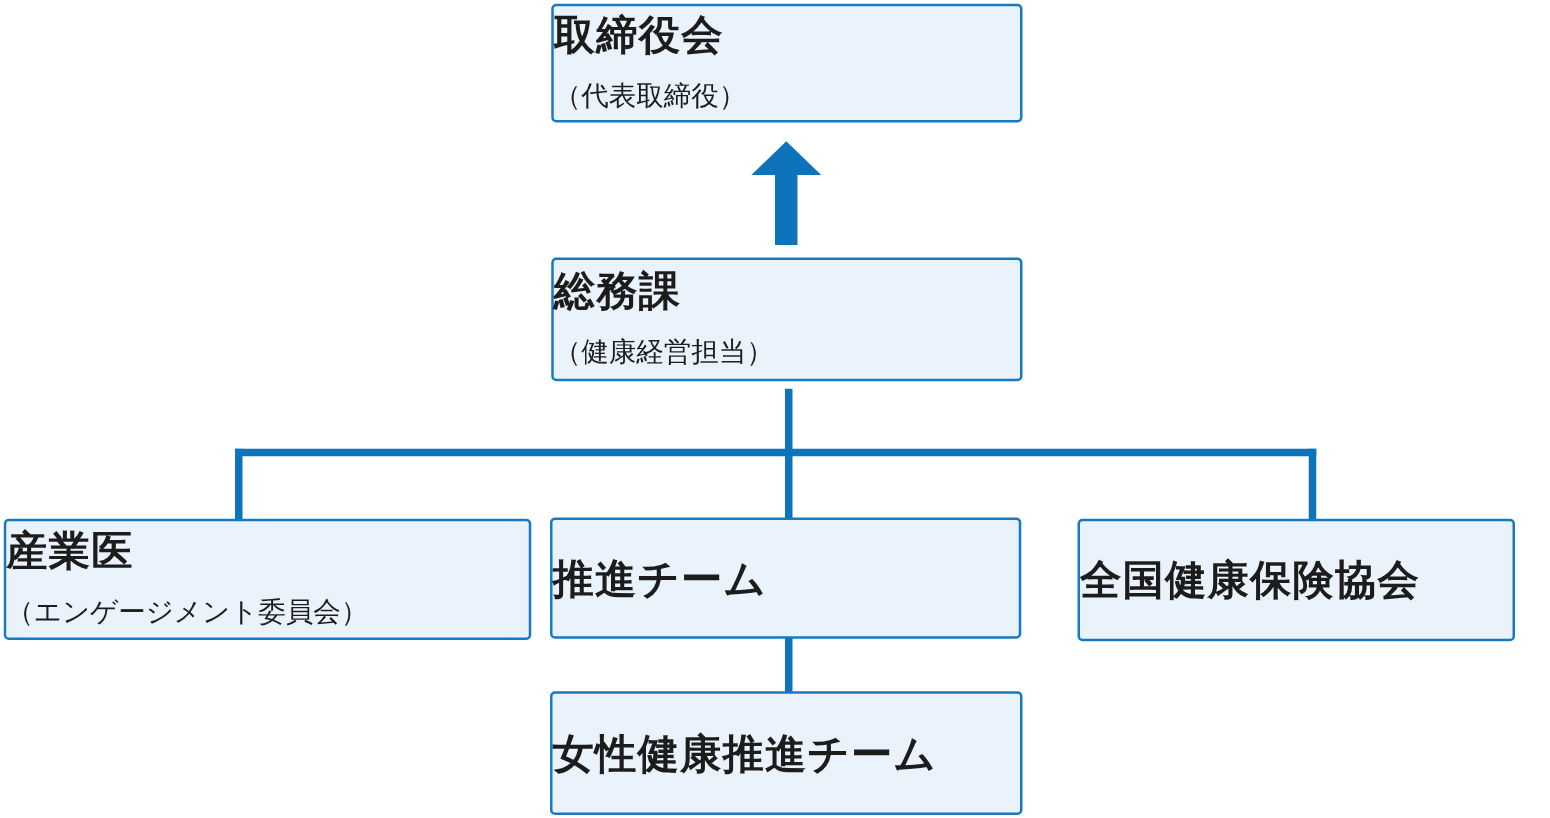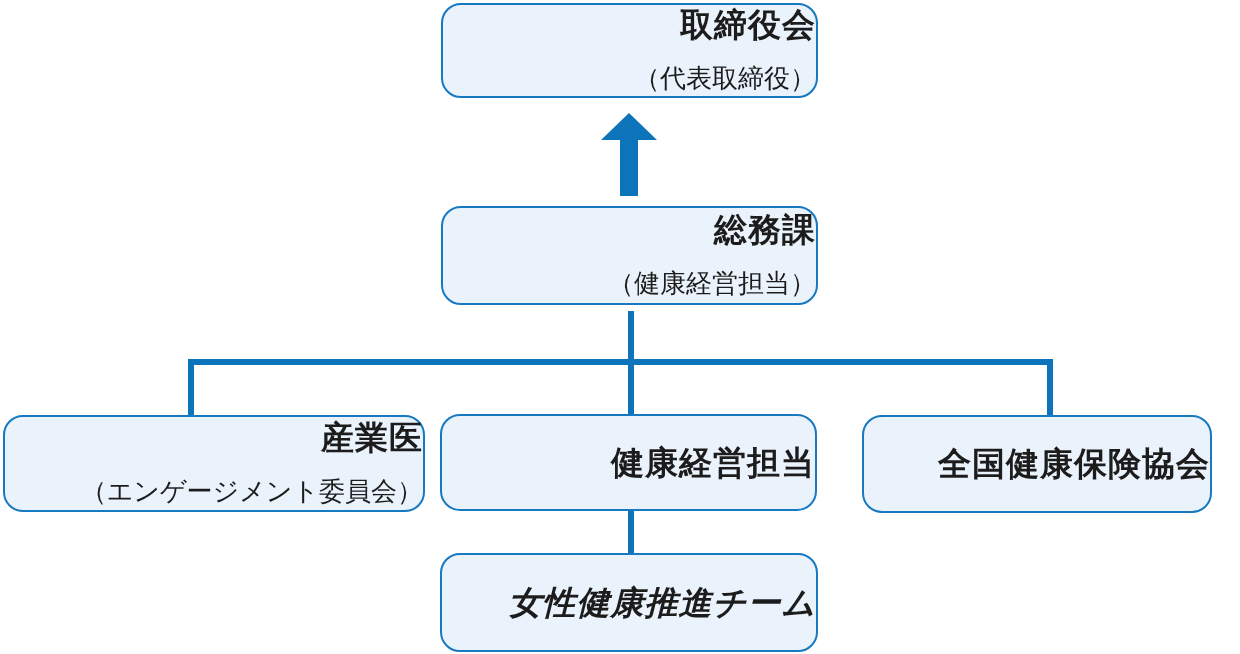--- a/index.html
+++ b/index.html
@@ -19,50 +19,50 @@
     width: 1240px;
     height: 654px;
     background: var(--background);
     overflow: hidden;
   }
   .node {
     position: absolute;
     box-sizing: border-box;
     background: var(--box-fill);
     border: 2px solid var(--box-border);
-    border-radius: 20px;
+    border-radius: 4px;
     display: flex;
     flex-direction: column;
-    align-items: flex-end;
+    align-items: flex-start;
     justify-content: center;
     text-align: center;
     color: var(--text);
     z-index: 2;
   }
   .node-title {
     font-size: 33px;
     font-weight: 700;
     line-height: 1.25;
     letter-spacing: 1px;
     white-space: nowrap;
   }
   .node-subtitle {
-    font-size: 26px;
+    font-size: 22px;
     font-weight: 400;
     line-height: 1.4;
     margin-top: 15px;
     white-space: nowrap;
   }
   
   .n-board   { left: 441px; top: 3px;   width: 377px; height: 95px; }
   .n-soumu   { left: 441px; top: 206px; width: 377px; height: 99px; }
   .n-sangyo  { left: 3px;   top: 415px; width: 422px; height: 97px; }
   .n-suishin { left: 440px; top: 414px; width: 377px; height: 97px; }
   .n-kyokai  { left: 862px; top: 415px; width: 350px; height: 98px; }
-  .n-josei   { left: 440px; top: 553px; width: 378px; height: 99px; font-style: italic; }
+  .n-josei   { left: 440px; top: 553px; width: 378px; height: 99px; }
   
   .conn {
     position: absolute;
     background: var(--connector);
     z-index: 1;
   }
   .c-horiz       { left: 188px;  top: 359px; width: 865px; height: 6px; }
   .c-left-drop   { left: 188px;  top: 359px; width: 6px;   height: 57px; }
   .c-mid-drop    { left: 628px;  top: 311px; width: 6px;   height: 104px; }
   .c-right-drop  { left: 1047px; top: 359px; width: 6px;   height: 57px; }
@@ -102,21 +102,21 @@
     <div class="node-title">総務課</div>
     <div class="node-subtitle">（健康経営担当）</div>
   </div>
 
   <div class="node n-sangyo">
     <div class="node-title">産業医</div>
     <div class="node-subtitle">（エンゲージメント委員会）</div>
   </div>
 
   <div class="node n-suishin">
-    <div class="node-title">健康経営担当</div>
+    <div class="node-title">推進チーム</div>
   </div>
 
   <div class="node n-kyokai">
     <div class="node-title">全国健康保険協会</div>
   </div>
 
   <div class="node n-josei">
     <div class="node-title">女性健康推進チーム</div>
   </div>
 

